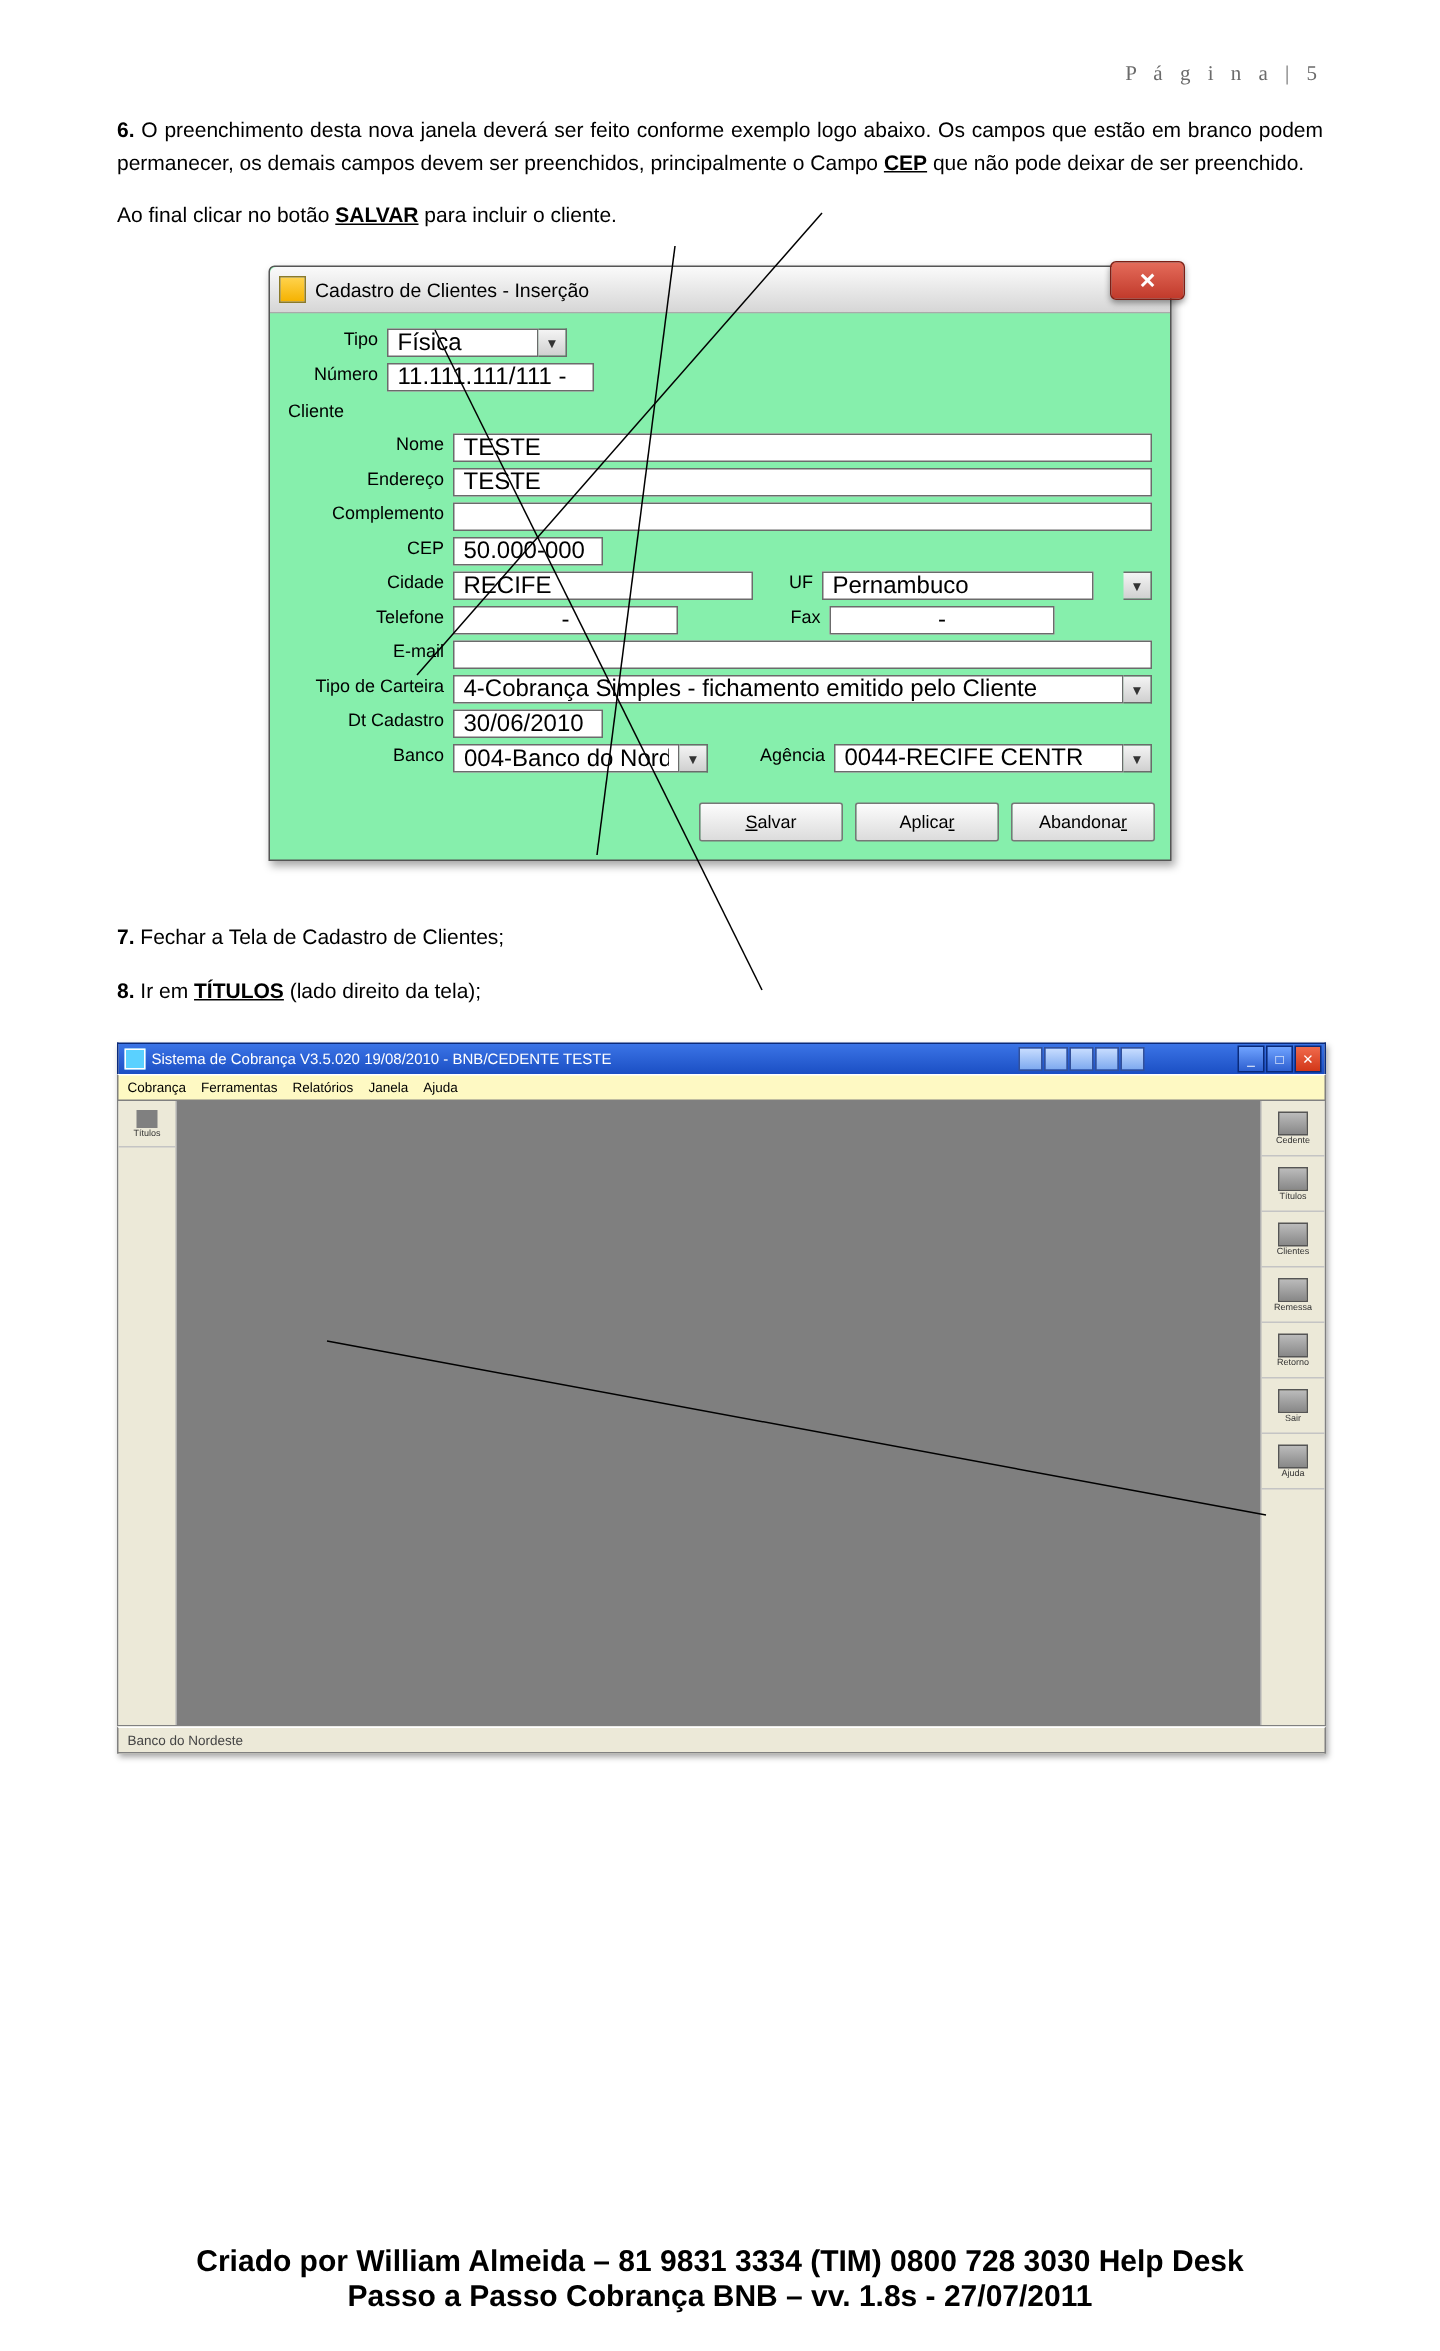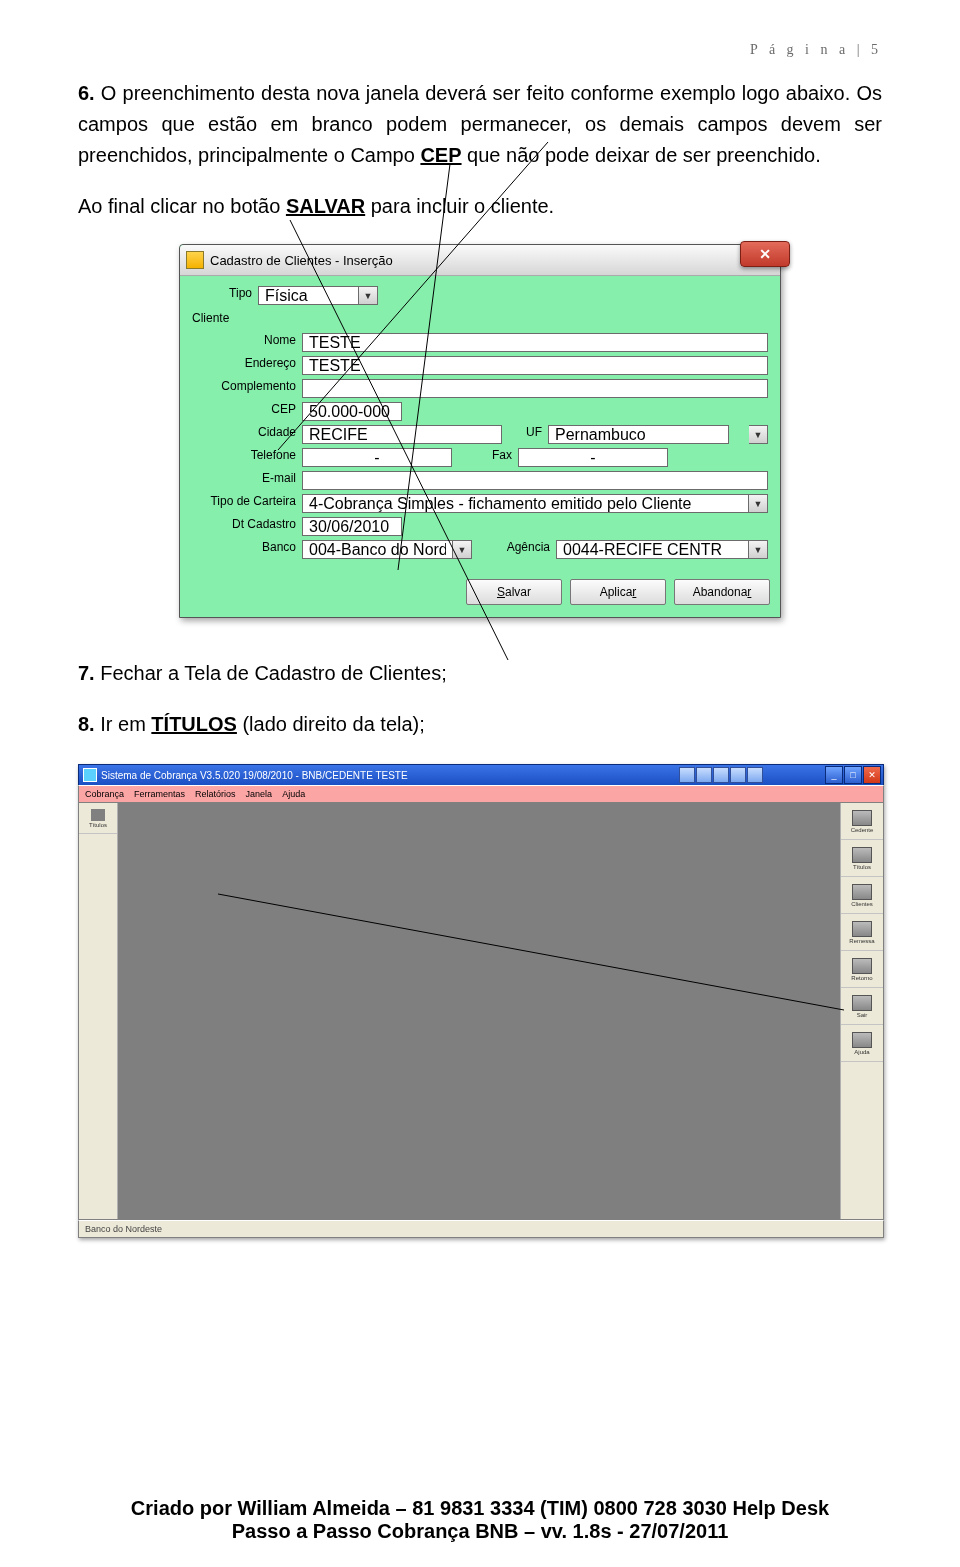--- a/index.html
+++ b/index.html
@@ -20,21 +20,21 @@
   .page-header {
     text-align: right;
     font-size: 14px;
     letter-spacing: 4px;
     color: #6b6b6b;
     margin-bottom: 18px;
     font-family: Georgia, serif;
     margin-top: 12px;
   }
   .body-text {
-    font-size: 20px;
+    font-size: 14px;
     line-height: 1.55;
     margin-bottom: 12px;
     text-align: justify;
   }
   .bold { font-weight: 700; }
   .under { text-decoration: underline; }
   .dialog-wrap {
     margin: 22px auto 40px auto;
     width: 602px;
   }
@@ -128,21 +128,21 @@
     position: relative;
     border: 1px solid #0a2a7a; border-bottom: 0;
   }
   .mdi-titlebar .t-icon { width: 12px; height: 12px; background: #5ad1ff; border:1px solid #fff; margin-right:4px;}
   .mdi-title-right { position: absolute; right: 2px; top: 1px; display:flex; gap:1px;}
   .mdi-title-right .q { width:16px; height:16px; background: linear-gradient(#6fa3ff,#2d5fd0); border:1px solid #0a2a7a; display:flex;align-items:center;justify-content:center; font-size:9px; color:#fff;}
   .mdi-title-right .q.red { background: linear-gradient(#f06a4c,#d23718);}
   .mdi-mid-icons { position:absolute; right:120px; top:2px; display:flex; gap:1px;}
   .mdi-mid-icons .m { width:14px; height:14px; background:linear-gradient(#c8ddff,#7ea9ef); border:1px solid #32509a;}
   .mdi-menubar {
-    height: 16px; background: #fca5a5; border:1px solid #808080; border-top:1px solid #fff;
+    height: 16px; background: #fef9c3; border:1px solid #808080; border-top:1px solid #fff;
     display:flex; align-items:center; font-size:9px; color:#000;
     gap: 10px; padding: 0 6px;
   }
   .mdi-body {
     display:flex; height: 416px; border:1px solid #808080; border-top:0;
   }
   .mdi-left {
     width: 38px; background:#ece9d8; border-right:1px solid #b0b0b0;
     display:flex; flex-direction:column;
   }
@@ -204,20 +204,26 @@
         <div class="row">
           <div class="lbl narrow">Tipo</div>
           <div class="combo" style="width:120px;">
             <div class="inp">
                 <input value="Física" style="">
               </div>
             <div class="dd-btn">▼</div>
           </div>
         </div>
 
+        <div class="row">
+          <div class="lbl narrow">Número</div>
+          <div class="inp" style="width:138px;">
+              <input value="11.111.111/111 -" style="">
+            </div>
+        </div>
 
         <div class="section-lbl">Cliente</div>
 
         <div class="row">
           <div class="lbl">Nome</div>
           <div class="inp" style="flex:1;">
               <input value="TESTE" style="">
             </div>
         </div>
         <div class="row">
@@ -249,21 +255,21 @@
                 <input value="Pernambuco" style="">
               </div>
             <div class="dd-btn">▼</div>
           </div>
         </div>
         <div class="row">
           <div class="lbl">Telefone</div>
           <div class="inp" style="width:150px;">
               <input style="text-align: center;" value="-">
             </div>
-          <div class="lbl" style="width:60px;">Fax</div>
+          <div class="lbl" style="width:60px;margin-left:35px;">Fax</div>
           <div class="inp" style="width:150px;">
               <input style="text-align: center;" value="-">
             </div>
         </div>
         <div class="row">
           <div class="lbl">E-mail</div>
           <div class="inp" style="flex:1;">
               <input value="" style="">
             </div>
         </div>

